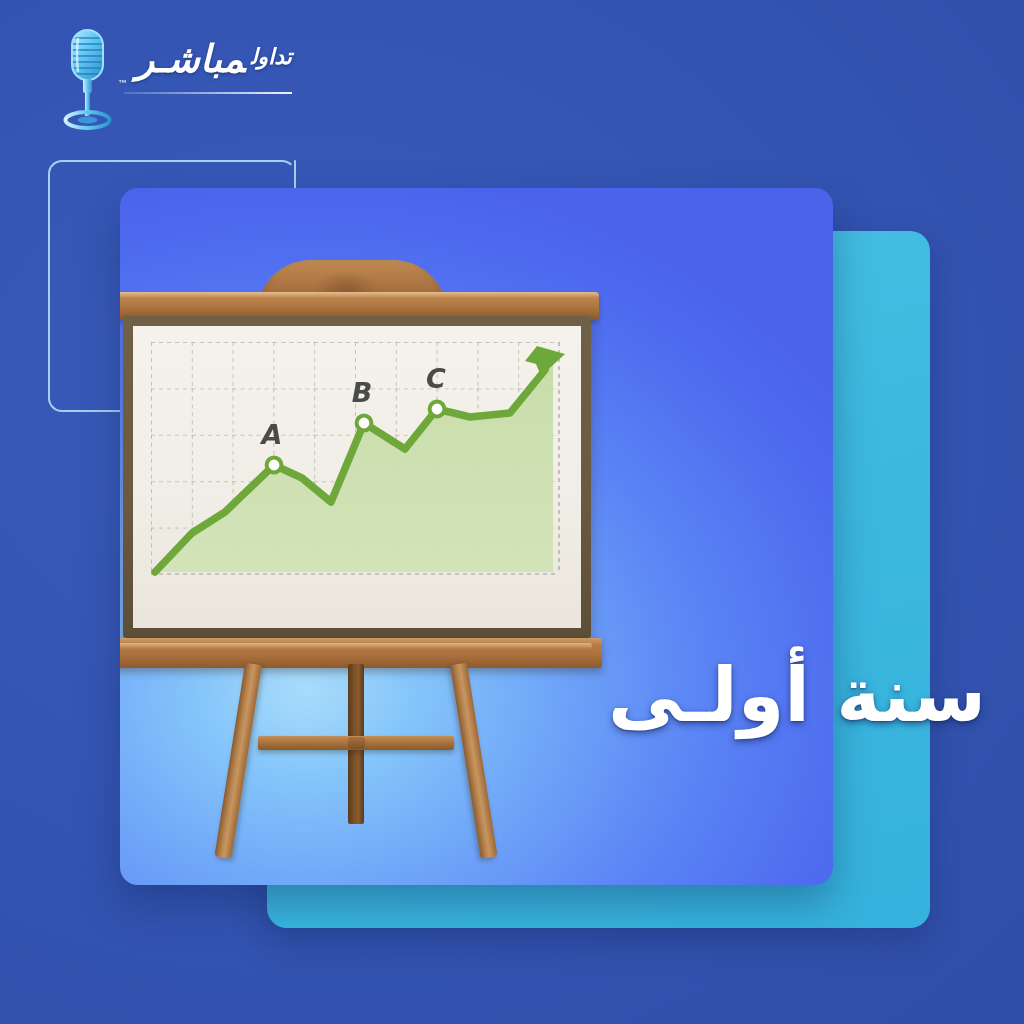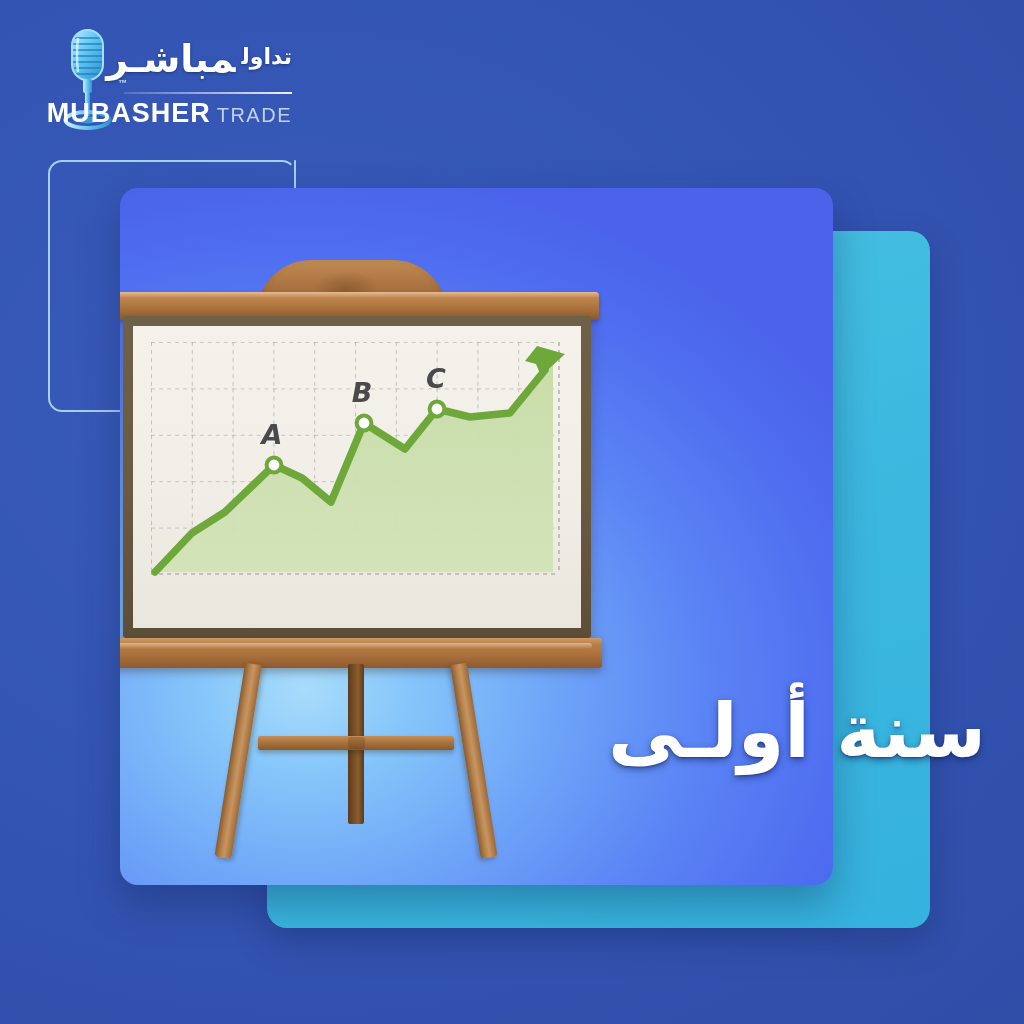--- a/index.html
+++ b/index.html
@@ -144,21 +144,21 @@
   .chart-svg{ position:absolute; left:0; top:0; width:100%; height:100%; }
 
   .pt-label{
     font-family:"DejaVu Sans","Liberation Sans",sans-serif;
     font-weight:700; font-style:italic; font-size:27px;
     fill:#4a4a4a;
   }
 
   
   .headline{
-    position:absolute; right:38px; top:684px;
+    position:absolute; right:38px; top:648px;
     text-align:center; direction:rtl;
     z-index:6;
     margin-left:8px;
   }
   .headline .line{
     color:#ffffff;
     font-family:"DejaVu Sans","Liberation Sans",sans-serif;
     font-weight:700;
     font-size:75px;
     line-height:1.26;
@@ -175,20 +175,21 @@
   }
   .logo-mic{ position:absolute; left:0; top:0; width:62px; height:106px; }
   .logo-text{ position:absolute; left:62px; top:8px; width:170px; height:104px; }
   .logo-ar{
     position:absolute; right:0; top:6px;
     direction:rtl; color:#ffffff;
     font-family:"DejaVu Sans","Liberation Sans",sans-serif;
     font-weight:700; font-size:38px; line-height:1;
     white-space:nowrap;
     text-shadow:0 1px 3px rgba(10,25,70,.5);
+    font-style:italic;
   }
   .logo-ar .sm{ font-size:22px; font-weight:700; vertical-align:8px; padding-left:6px;}
   .logo-rule{
     position:absolute; right:0; top:58px; width:168px; height:2px;
     background:linear-gradient(90deg,rgba(255,255,255,.15),rgba(255,255,255,.92));
   }
   .logo-en{
     position:absolute; right:0; top:64px;
     white-space:nowrap;
   }
@@ -332,21 +333,18 @@
       <ellipse cx="27.5" cy="94" rx="10" ry="3.5" fill="#3ea6dd" opacity="0.8"></ellipse>
 
       <path d="M18 12 Q16 28 18 46" fill="none" stroke="#eafaff" stroke-width="2.5" opacity="0.7"></path>
     </svg>
 
     <div class="logo-text">
       <div class="logo-ar">
         <span class="sm">تداول</span><span>مباشـر</span>
       </div>
       <div class="logo-rule"></div>
-      <div class="logo-en">
-        <span class="m">MUBASHER</span><span class="t">TRADE</span>
-      </div>
     </div>
 
     <div class="logo-tm">™</div>
   </div>
 
 </div>
 
 </body></html>

